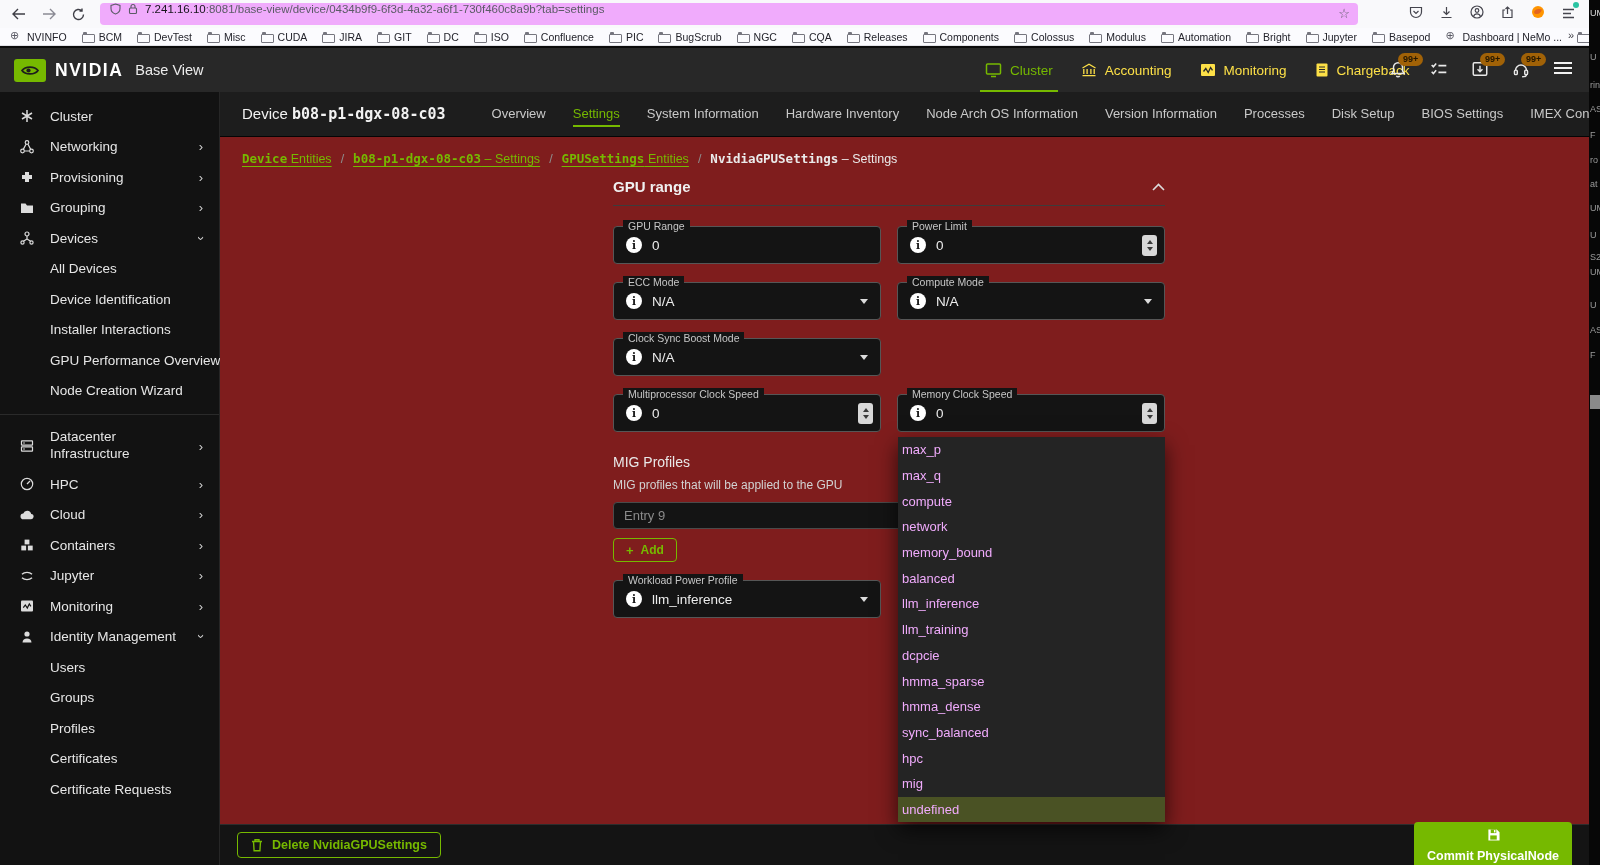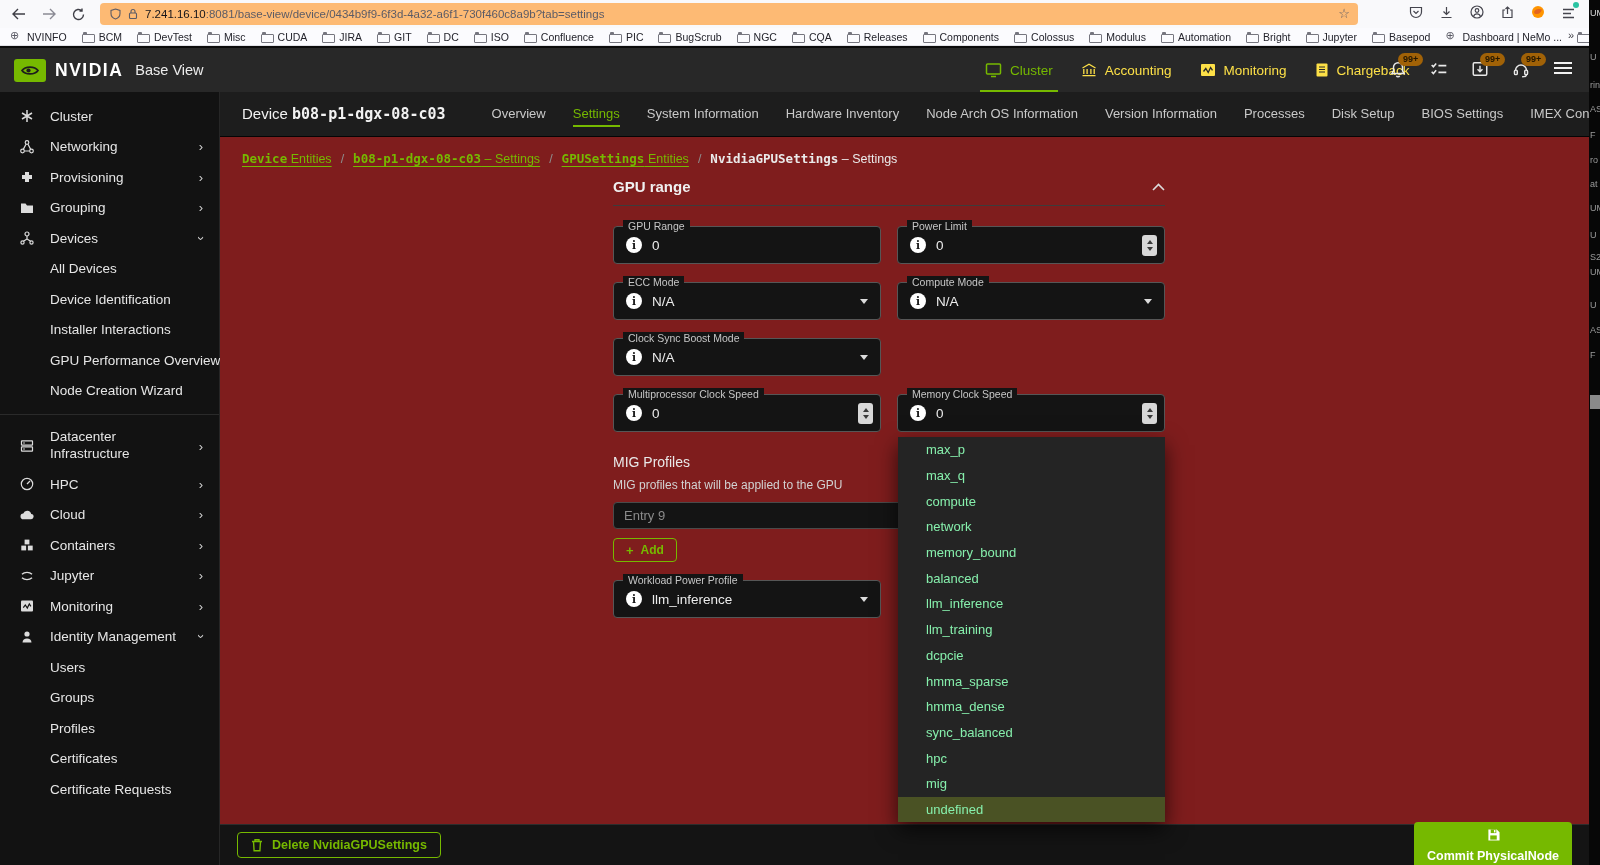--- a/index.html
+++ b/index.html
@@ -5,21 +5,21 @@
   * { box-sizing: border-box; margin: 0; padding: 0; }
   html,body { width:1600px; height:865px; overflow:hidden; background:#000; }
   body { font-family:"Liberation Sans", sans-serif; }
   .screen { position:relative; width:1600px; height:865px; background:#060606; }
 
   
   .browser { position:absolute; left:0; top:0; width:1589px; height:865px; }
   .chrome-top { position:absolute; top:0; left:0; width:100%; height:28px; background:#f9f9fb; }
   .nav-btns { position:absolute; left:12px; top:0; height:28px; display:flex; align-items:center; gap:16px; color:#3e3e46; }
   .nav-btn svg { display:block; }
-  .url-pill { position:absolute; left:100px; top:3px; width:1258px; height:22px; background:#fdba74; border-radius:4px; display:flex; align-items:center; padding:0 10px; }
+  .url-pill { position:absolute; left:100px; top:3px; width:1258px; height:22px; background:#f0abfc; border-radius:4px; display:flex; align-items:flex-start; padding:0 10px; }
   .url-pill svg { flex:none; margin-right:7px; }
   .url-text { font-size:11.5px; color:#5b5b66; white-space:nowrap; overflow:hidden; }
   .url-host { color:#15141a; }
   .url-star { position:absolute; right:8px; top:3px; font-size:13px; color:#5b5b66; }
   .chrome-icons { position:absolute; right:14px; top:0; height:28px; display:flex; align-items:center; gap:17px; color:#45454e; }
   .menu-wrap { position:relative; }
   .menu-dot { position:absolute; top:-3px; right:-4px; width:6px; height:6px; border-radius:50%; background:#2ac3a2; }
   .bookmarks { position:absolute; top:28px; left:0; width:100%; height:18px; background:#fbfbfe; border-bottom:1px solid #e0e0e6; display:flex; align-items:center; gap:15px; padding-left:10px; overflow:hidden; }
   .bm-item { display:flex; align-items:center; gap:5px; white-space:nowrap; flex:none; }
   .bm-label { font-size:10.5px; color:#24242c; }
@@ -89,21 +89,21 @@
   .add-plus { font-size:13px; font-weight:bold; line-height:1; }
   .workload-wrap { margin-top:18px; width:268px; }
 
   
   .bottom-bar { position:absolute; left:0; right:0; bottom:0; height:41px; border-top:1px solid #2d2d2d; display:flex; align-items:center; justify-content:space-between; padding:0 17px 0 17px; background:#141414; }
   .delete-btn { display:flex; align-items:center; gap:9px; border:1px solid #76b900; border-radius:4px; background:transparent; color:#76b900; font-size:12.5px; font-weight:bold; padding:5px 13px; cursor:pointer; font-family:inherit; }
   .commit-btn { display:flex; align-items:center; gap:8px; border:none; border-radius:4px; background:#76b900; color:#fff; font-size:12.5px; font-weight:bold; padding:6px 13px; cursor:pointer; font-family:inherit;flex-direction:column; }
 
   
   .dropdown { position:absolute; left:898px; top:437px; width:267px; background:#242424; box-shadow:0 8px 20px rgba(0,0,0,.65); z-index:40; }
-  .dd-item { height:25.7px; display:flex; align-items:center; padding-left:28px; font-size:13px; color:#86efac; cursor:pointer; }
+  .dd-item { height:25.7px; display:flex; align-items:center; padding-left:4px; font-size:13px; color:#f0abfc; cursor:pointer; }
   .dd-item.highlighted { background:#4a5224; }
 
   
   .right-strip { position:absolute; left:1589px; top:0; width:11px; height:865px; background:#070707; overflow:hidden; }
   .frag { position:absolute; left:1px; font-size:9px; color:#9b9b9b; white-space:nowrap; }
   .frag.light { color:#dedede; }
   .strip-scroll { position:absolute; left:1px; top:395px; width:10px; height:14px; background:#8a8a8a; }
 </style>
 </head>
 <body>

